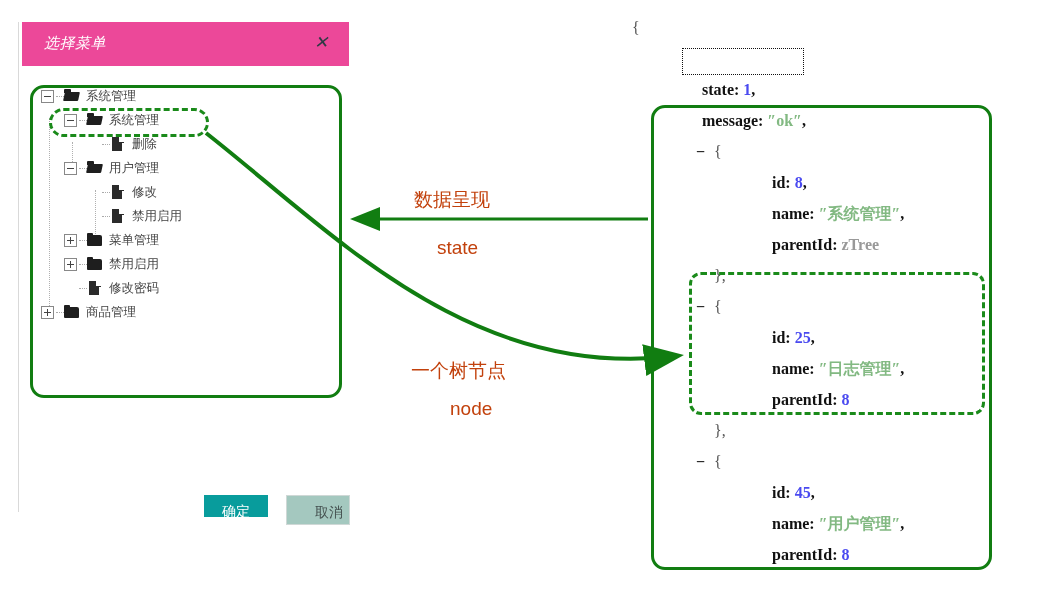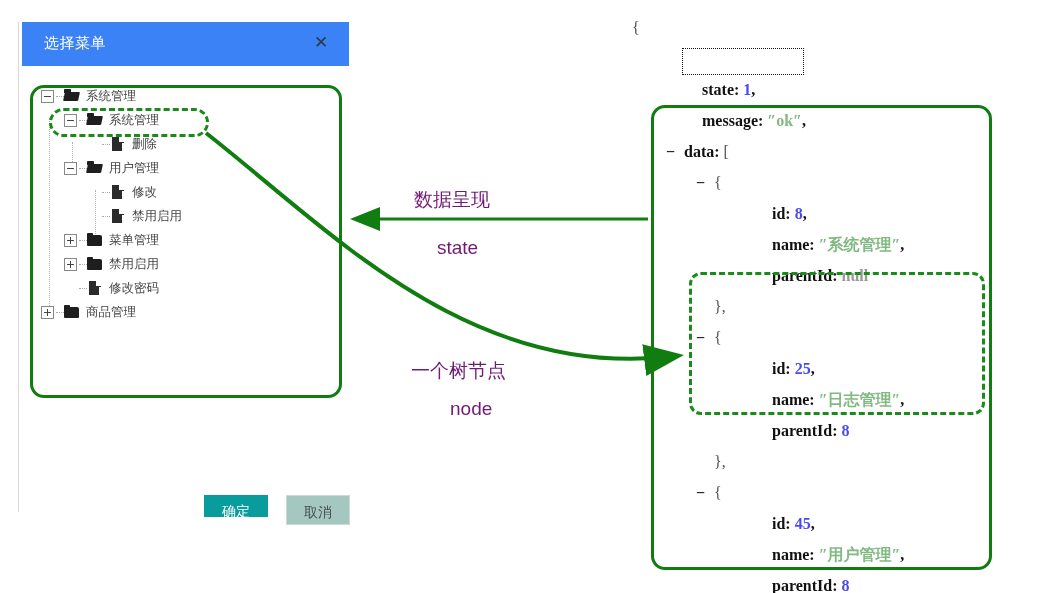--- a/index.html
+++ b/index.html
@@ -24,21 +24,22 @@
     height: 490px;
     background: #ffffff;
     border-left: 1px solid #d9d9d9;
   }
   #dialog-header {
     position: absolute;
     left: 3px;
     top: 0;
     width: 327px;
     height: 44px;
-    background: #3b82f6;
+    background: #ec4899;
+    font-style: italic;
   }
   #dialog-title {
     position: absolute;
     left: 22px;
     top: 12px;
     font-size: 15px;
     color: #ffffff;
     font-family: "Liberation Sans", sans-serif;
     letter-spacing: .5px;
   }
@@ -184,21 +185,21 @@
     font-family:"Liberation Sans", sans-serif;
   }
   #btn-cancel {
     position:absolute;
     left:267px; top:473px;
     width:64px; height:30px;
     background:#a4c8bf;
     color:#44504f;
     font-size:14px;
     line-height:30px;
-    text-align:center;
+    text-align:right;
     border:1px solid #cfd8d6;
     cursor:pointer;
     box-sizing:border-box;
     font-family:"Liberation Sans", sans-serif;
   }
 
   
   #json {
     position:absolute;
     left:628px;
@@ -245,21 +246,21 @@
   #node-dash-ellipse {
     left:49px; top:108px; width:160px; height:29px;
     border-radius:40px;
   }
   #json-green-box { left:651px; top:105px; width:341px; height:465px; }
   #json-dash-box  { left:689px; top:272px; width:296px; height:143px; border-radius:12px;}
 
   
   .anno {
     position:absolute;
-    color:#701a75;
+    color:#c2410c;
     font-family:"Liberation Sans", sans-serif;
     white-space:nowrap;
   }
   #anno-ch-1 { left:414px; top:187px; font-size:19px; }
   #anno-en-1 { left:437px; top:237px; font-size:19px; }
   #anno-ch-2 { left:411px; top:330px; font-size:19px;margin-top:28px; }
   #anno-en-2 { left:450px; top:398px; font-size:19px; }
 
   #arrows { position:absolute; left:0; top:0; width:1059px; height:593px; pointer-events:none; }
 </style>
@@ -379,35 +380,32 @@
   <div class="jline" style="padding-left:4px;"><span class="jbrace">{</span></div>
 
   <div class="jline" style="padding-left:58px;">
     <span class="jkey">state:</span><span> </span><span class="jnum">1</span><span class="jkey">,</span>
   </div>
 
   <div class="jline" style="padding-left:58px;">
     <span class="jkey">message:</span><span> </span><span class="jstr">″ok″</span><span class="jkey">,</span>
   </div>
 
-  <div class="jline" style="padding-left:22px;">
-    <span class="coll">−</span><span> </span><span class="jkey">data:</span><span> </span><span class="jbrace">[</span>
-  </div>
 
   <div class="jline" style="padding-left:52px;">
     <span class="coll">−</span><span> </span><span class="jbrace">{</span>
   </div>
   <div class="jline" style="padding-left:128px;">
     <span class="jkey">id:</span><span> </span><span class="jnum">8</span><span class="jkey">,</span>
   </div>
   <div class="jline" style="padding-left:128px;">
     <span class="jkey">name:</span><span> </span><span class="jstr">″系统管理″</span><span class="jkey">,</span>
   </div>
   <div class="jline" style="padding-left:128px;">
-    <span class="jkey">parentId:</span><span> </span><span class="jnull">null</span>
+    <span class="jkey">parentId:</span><span> </span><span class="jnull">zTree</span>
   </div>
   <div class="jline" style="padding-left:70px;">
     <span class="jbrace">},</span>
   </div>
 
   <div class="jline" style="padding-left:52px;">
     <span class="coll">−</span><span> </span><span class="jbrace">{</span>
   </div>
   <div class="jline" style="padding-left:128px;">
     <span class="jkey">id:</span><span> </span><span class="jnum">25</span><span class="jkey">,</span>

